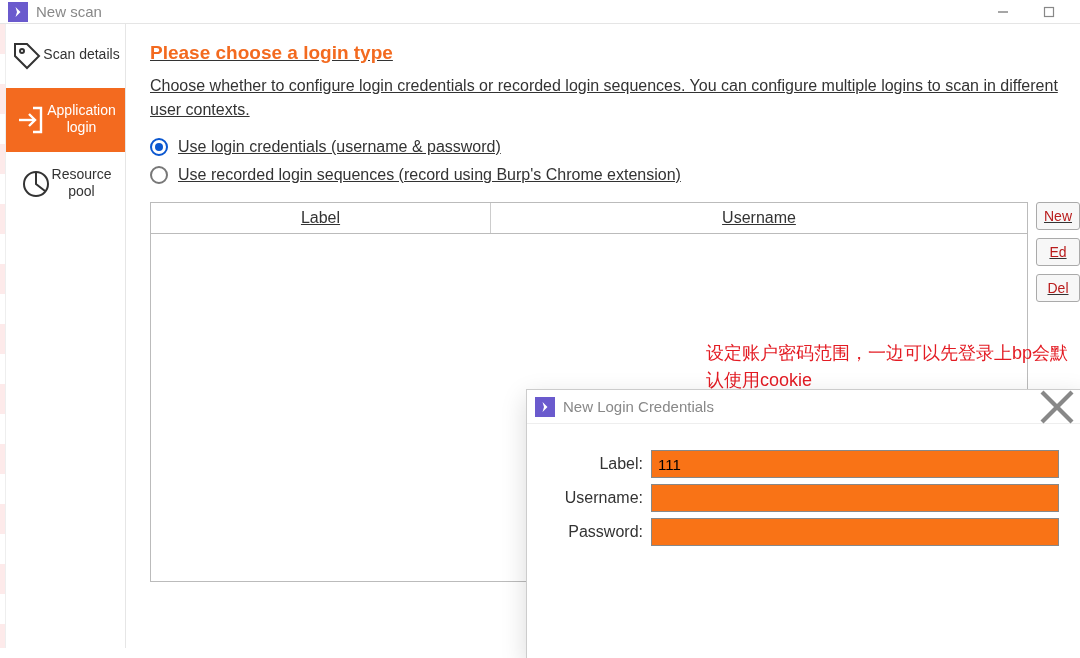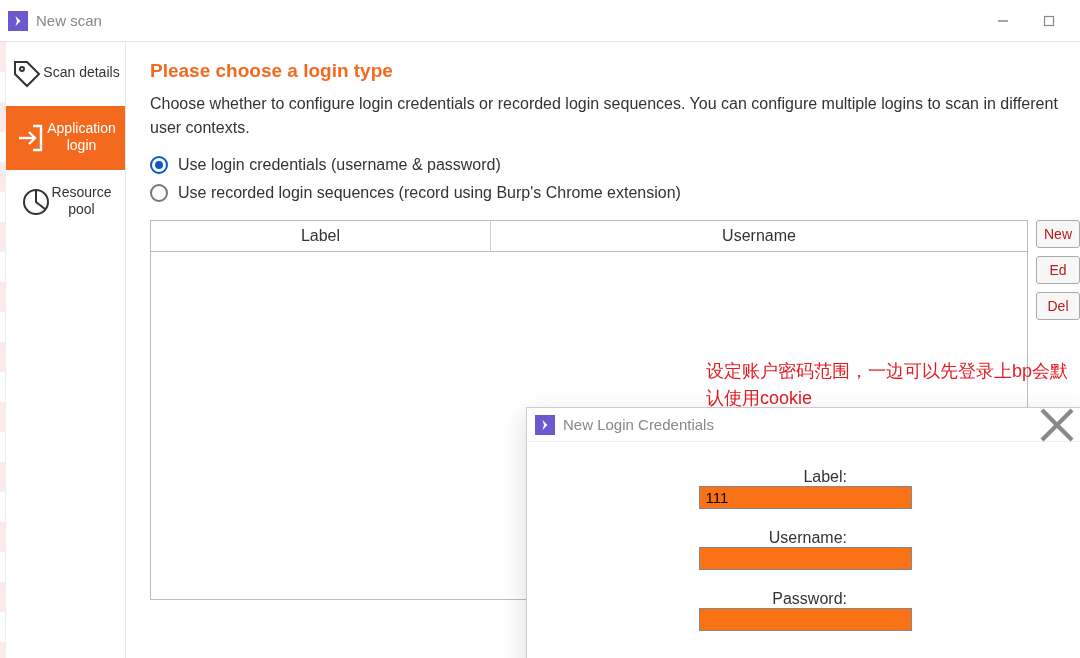--- a/index.html
+++ b/index.html
@@ -1,40 +1,40 @@
 <!DOCTYPE html>
 <html><head>
   <meta charset="utf-8">
   <style>
     * { box-sizing: border-box; margin: 0; padding: 0; }
     html, body { width: 1080px; height: 658px; font-family: "Segoe UI", Arial, sans-serif; font-size: 15px; color: #333; background: #fff; overflow: hidden; }
 
     
-    .titlebar { height: 42px; display: flex; align-items: center; padding: 0 8px; border-bottom: 1px solid #e5e5e5; }
+    .titlebar { height: 24px; display: flex; align-items: center; padding: 0 8px; border-bottom: 1px solid #e5e5e5; }
     .titlebar .appicon { width: 20px; height: 20px; background: #6a5acd; display: flex; align-items: center; justify-content: center; margin-right: 8px; }
     .titlebar .appicon svg { width: 12px; height: 12px; }
     .titlebar .title { color: #888; font-size: 15px; }
     .titlebar .spacer { flex: 1; }
     .titlebar .winbtn { width: 46px; height: 32px; display: flex; align-items: center; justify-content: center; color: #888; }
     .titlebar .winbtn svg { width: 12px; height: 12px; }
 
     .body { display: flex; height: calc(100% - 34px); }
 
     
     .leftedge { width: 6px; background: repeating-linear-gradient(180deg, #fdeaea 0 30px, #ffffff 30px 60px); border-right: 1px solid #eee; }
 
     
     .sidebar { width: 120px; display: flex; flex-direction: column; border-right: 1px solid #e6e6e6; background: #fff; }
     .navitem { display: flex; flex-direction: row; align-items: center; justify-content: center; padding: 10px 4px 12px; text-align: center; color: #333; }
     .navitem .icon { width: 32px; height: 32px; margin: 6px 0 4px; display:flex; align-items:center; justify-content:center; }
     .navitem .label { font-size: 14px; line-height: 1.25; }
     .navitem.active { background: #f36a1f; color: #fff; }
 
     
-    .main { flex: 1; position: relative; padding: 18px 0 18px 24px; }
+    .main { flex: 1; position: relative; padding: 18px 0 18px 24px; text-decoration: underline; }
     .main h2 { color: #f36a1f; font-weight: 700; font-size: 19px; margin-bottom: 10px; }
     .desc { color: #333; font-size: 16px; line-height: 1.5; margin-bottom: 16px; max-width: 100%; }
 
     .radio-row { display: flex; align-items: center; margin-bottom: 10px; font-size: 16px; }
     .radio { width: 18px; height: 18px; border-radius: 50%; border: 2px solid #777; margin-right: 10px; position: relative; }
     .radio.selected { border-color: #0b57d0; }
     .radio.selected::after { content:""; position:absolute; inset:3px; background:#0b57d0; border-radius:50%; }
 
     
     .tablewrap { display: flex; margin-top: 18px; }
@@ -53,21 +53,21 @@
 
     
     .dialog { position: absolute; left: 400px; top: 365px; width: 558px; height: 270px; border: 1px solid #ccc; background: #fff; box-shadow: 0 8px 24px rgba(0,0,0,.15); }
     .dialog .dlg-title { height: 34px; display: flex; align-items: center; padding: 0 8px; border-bottom: 1px solid #eee; }
     .dialog .dlg-title .appicon { width: 20px; height: 20px; background: #6a5acd; display:flex; align-items:center; justify-content:center; margin-right:8px; }
     .dialog .dlg-title .appicon svg { width: 12px; height: 12px; }
     .dialog .dlg-title .t { color: #888; font-size: 15px; }
     .dialog .dlg-title .spacer { flex:1; }
     .dialog .dlg-title .close { width: 36px; height: 30px; display:flex; align-items:center; justify-content:center; color:#888; }
     .dialog .form { padding: 26px 24px; }
-    .dialog .row { display:flex; align-items:center; margin-bottom: 20px; flex-direction: column; }
+    .dialog .row { display:flex; align-items:center; margin-bottom: 6px; }
     .dialog .row .lab { width: 92px; text-align: right; margin-right: 8px; font-size: 16px; color:#333; }
     .dialog .row input { flex:1; height: 28px; border: 1px solid #888; padding: 2px 6px; font-size: 15px; background:#f97316; }
   </style>
 </head>
 <body>
 
 <div class="titlebar">
   <div class="appicon">
     <svg viewBox="0 0 24 24" fill="#fff">
         <path d="M7 2l10 10L7 22l3-10z"></path>

